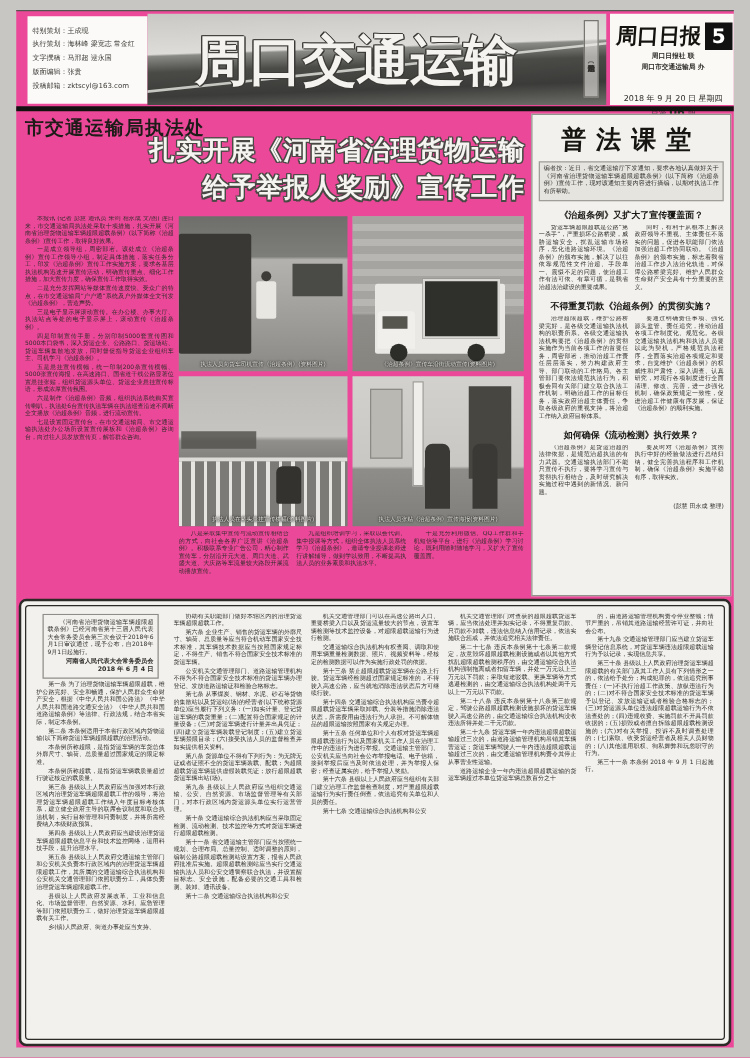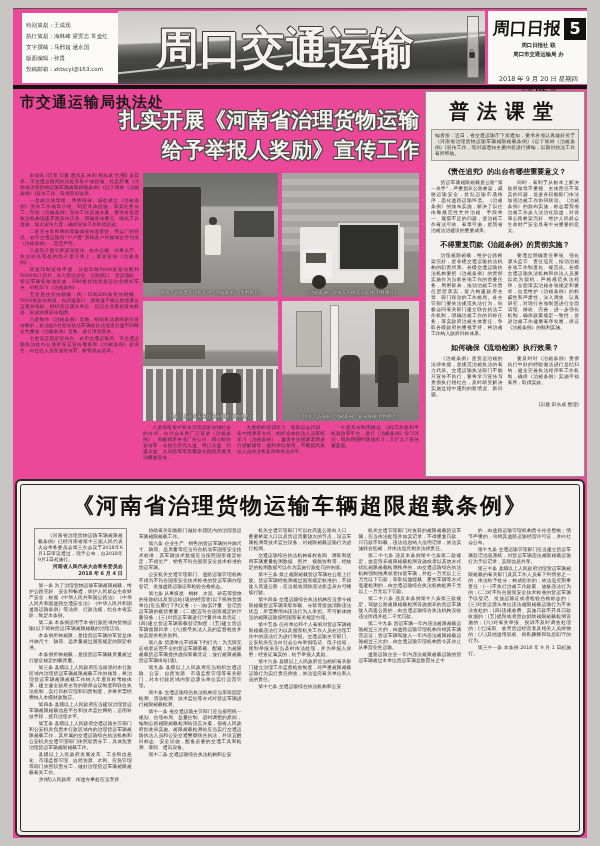--- a/index.html
+++ b/index.html
@@ -177,21 +177,21 @@
       </div>
     <div class="ucol">
         <p>十是充分利用微信、QQ工作群和手机短信等平台，进行《治超条例》学习讨论，既利用随时随地学习，又扩大了宣传覆盖面。</p>
       </div>
   </div>
 
   <div class="lecture">
     <div class="lec-title">普法课堂</div>
     <div class="ed-note">编者按：近日，省交通运输厅下发通知，要求各地认真做好关于《河南省治理货物运输车辆超限超载条例》(以下简称《治超条例》)宣传工作，现对该通知主要内容进行摘编，以期对执法工作有所帮助。</div>
 
-    <div class="sec-head">《责任追究》的出台有哪些重要意义？</div>
+    <div class="sec-head">《治超条例》又扩大了宣传覆盖面？</div>
     <div class="sec-cols">
       <div class="rcol">
           <p>货运车辆超限超载是公路“第一杀手”，严重损坏公路桥梁，威胁运输安全，扰乱运输市场秩序，恶化道路运输环境。《治超条例》的颁布实施，解决了以往依靠规范性文件治超、手段单一、震慑不足的问题，使治超工作有法可依、有章可循，是我省治超法治建设的重要成果。</p>
         </div>
       <div class="rcol">
           <p>同时，有利于从根本上解决政府领导不重视、主体责任不落实的问题，促进各职能部门依法加强治超工作协同联动。《治超条例》的颁布实施，标志着我省治超工作步入法治化轨道，对保障公路桥梁完好、维护人民群众生命财产安全具有十分重要的意义。</p>
         </div>
     </div>
 
     <div class="sec-head">不得重复罚款《治超条例》的贯彻实施？</div>
@@ -211,21 +211,20 @@
         </div>
       <div class="rcol">
           <p>要及时对《治超条例》贯彻执行中好的经验做法进行总结归纳，健全完善执法程序和工作机制，确保《治超条例》实施平稳有序，取得实效。</p>
         </div>
     </div>
     <div class="sig">(彭慧 田永成 整理)</div>
   </div>
 
   <div class="regbox">
     <div class="inner">
-      <div class="reg-title">《河南省治理货物运输车辆超限超载条例》</div>
       <div class="reg-cols">
         <div class="lcol">
           <div class="announce">
             <div class="atext">《河南省治理货物运输车辆超限超载条例》已经河南省第十三届人民代表大会常务委员会第三次会议于2018年6月1日审议通过，现予公布，自2018年9月1日起施行。</div>
             <div class="asig">河南省人民代表大会常务委员会</div>
             <div class="asig">2018 年 6 月 4 日</div>
           </div>
           <div>
               <p>第一条 为了治理货物运输车辆超限超载，维护公路完好、安全和畅通，保护人民群众生命财产安全，根据《中华人民共和国公路法》《中华人民共和国道路交通安全法》《中华人民共和国道路运输条例》等法律、行政法规，结合本省实际，制定本条例。</p>
               <p>第二条 本条例适用于本省行政区域内货物运输(以下简称货运)车辆超限超载的治理活动。</p>

